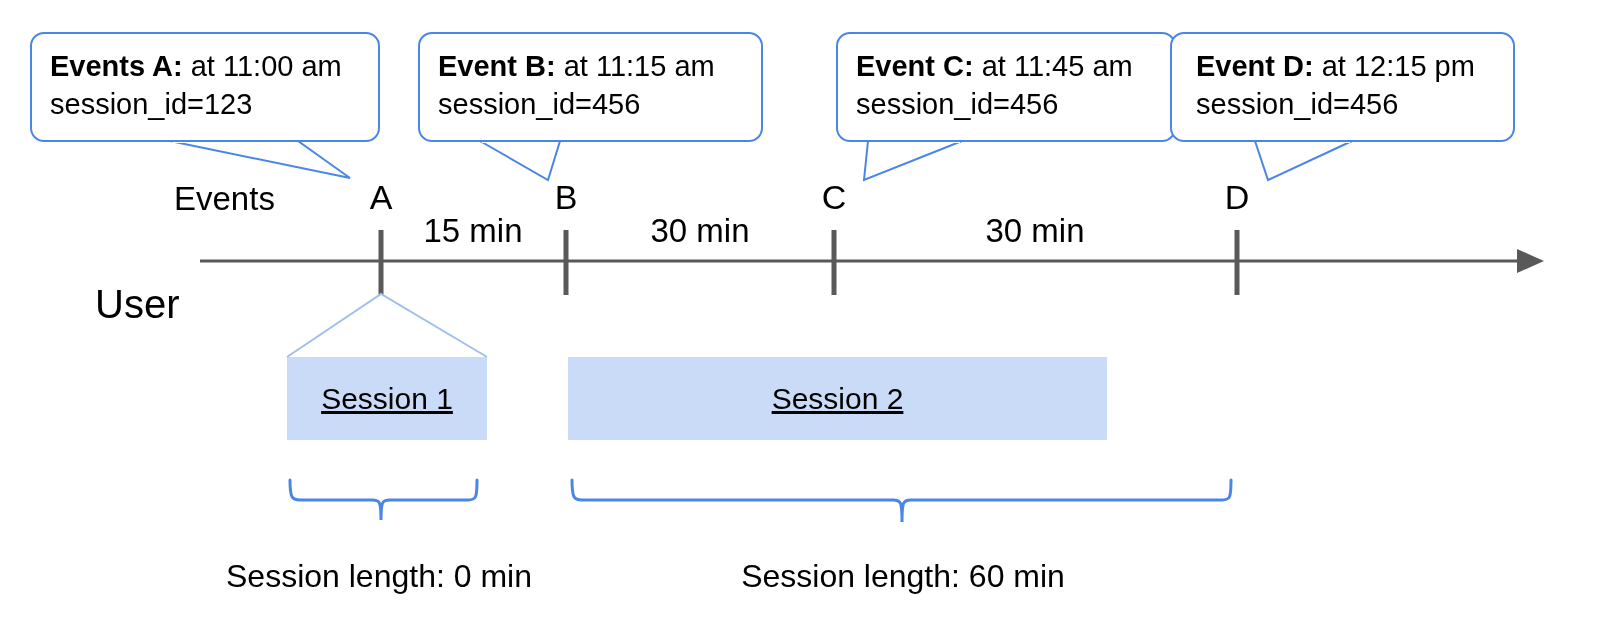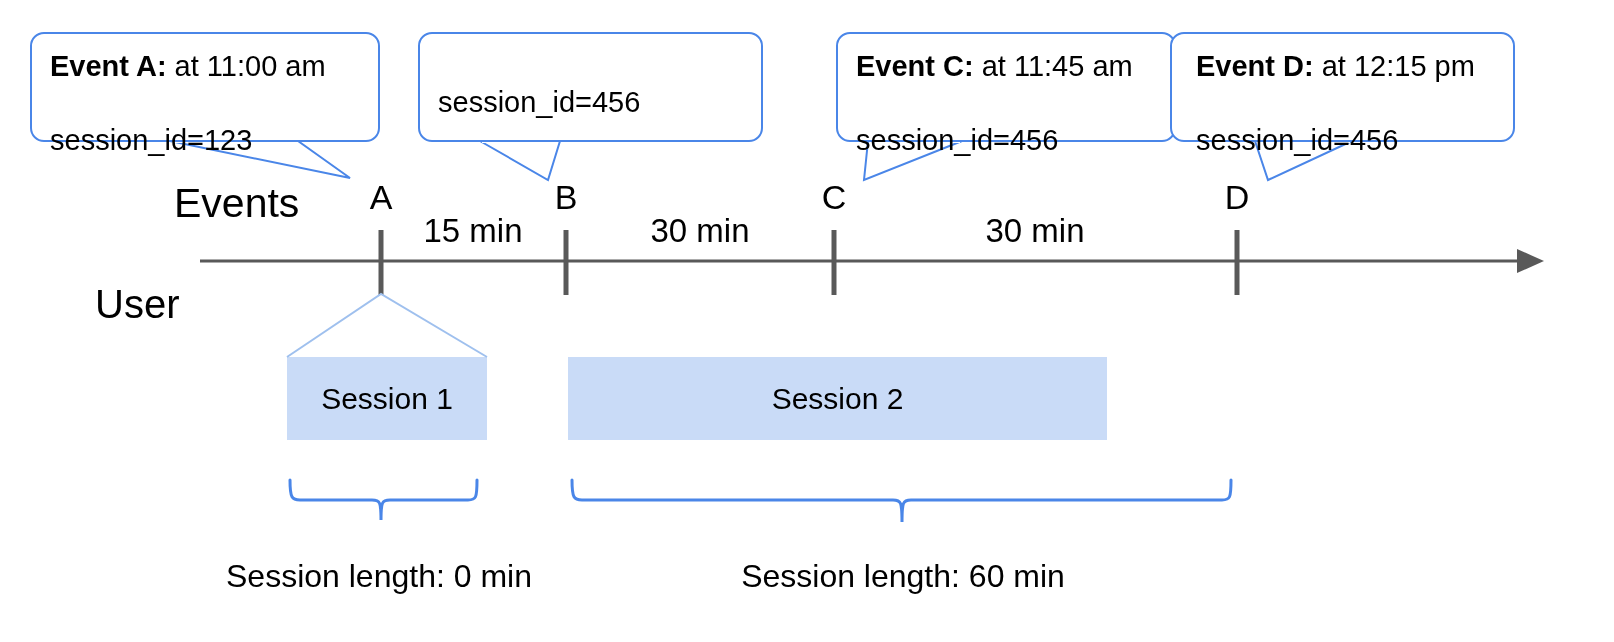--- a/index.html
+++ b/index.html
@@ -11,77 +11,79 @@
     box-sizing:border-box;
     border:2px solid #4a86e8;
     border-radius:14px;
     background:#ffffff;
     padding:14px 18px 10px 18px;
     line-height:1.30;
     font-size:29px;
     z-index:4;
   }
   .callout .l1{white-space:nowrap;}
-  .callout .l2{white-space:nowrap;margin-top:36px;}
+  .callout .l2{white-space:nowrap;}
   .callout b{font-weight:bold;}
 
   .svg-layer{position:absolute;left:0;top:0;width:1614px;height:642px;overflow:visible;z-index:3;}
 
   .evt-label{
     position:absolute;
     font-size:34px;
     text-align:center;
     width:60px;
     z-index:4;
   }
   .row-label{
     position:absolute;
     z-index:4;
     white-space:nowrap;
   }
-  .events-caption{font-size:41px;}
+  .events-caption{font-size:33px;}
   .user-caption{font-size:40px;margin-top:44px;}
 
   .gap-label{
     position:absolute;
     font-size:33px;
     text-align:center;
     z-index:4;
     white-space:nowrap;
   }
 
   .session-bar{
     position:absolute;
     background:#c9dbf7;
     z-index:2;
     display:flex;
     align-items:center;
     justify-content:center;
+    text-decoration:underline;
   }
   .session-bar span{font-size:30px;color:#000;}
 
   .len-label{
     position:absolute;
     font-size:32px;
     text-align:center;
     z-index:4;
     white-space:nowrap;
   }
 </style>
 </head>
 <body>
 
 <div id="stage">
 
   <div class="callout" style="left:30px; top:32px; width:350px; height:110px;">
-    <div class="l1"><b>Event A:</b><span> at 11:00 am</span></div>
+    <div class="l1"><b>Events A:</b><span> at 11:00 am</span></div>
     <div class="l2">session_id=123</div>
   </div>
 
   <div class="callout" style="left:418px; top:32px; width:345px; height:110px;">
+    <div class="l1"><b>Event B:</b><span> at 11:15 am</span></div>
     <div class="l2">session_id=456</div>
   </div>
 
   <div class="callout" style="left:836px; top:32px; width:340px; height:110px;">
     <div class="l1"><b>Event C:</b><span> at 11:45 am</span></div>
     <div class="l2">session_id=456</div>
   </div>
 
   <div class="callout" style="left:1170px; top:32px; width:345px; height:110px;padding-left:24px;">
     <div class="l1"><b>Event D:</b><span> at 12:15 pm</span></div>

